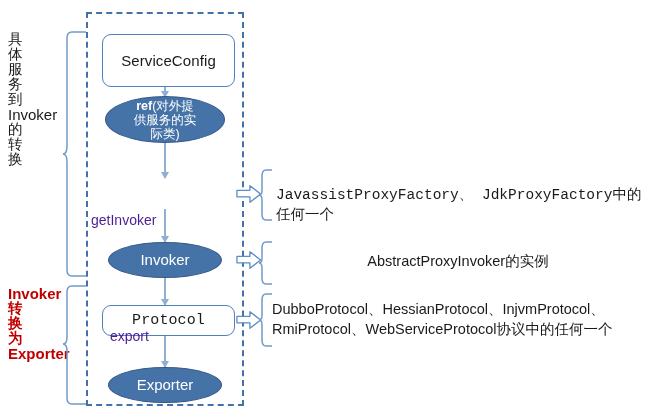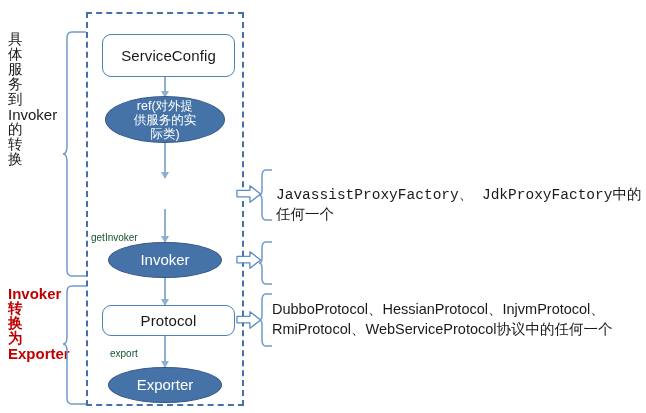--- a/index.html
+++ b/index.html
@@ -54,45 +54,44 @@
     display: flex;
     align-items: center;
     justify-content: center;
     text-align: center;
     line-height: 1.12;
   }
   .node-ellipse.multiline {
     font-size: 12.5px;
     padding: 0 14px;
   }
-  .node-ellipse.multiline b { font-weight: normal; }
+  .node-ellipse.multiline b { font-weight: bold; }
 
   
   .conn {
     position: absolute;
     width: 1.5px;
     background: #8fb0d3;
   }
   .conn::after {
     content: "";
     position: absolute;
     left: 50%;
     bottom: -1px;
     transform: translateX(-50%);
     border-left: 4.5px solid transparent;
     border-right: 4.5px solid transparent;
     border-top: 7px solid #8fb0d3;
   }
 
   .edge-label {
     position: absolute;
-    font-size: 10px;
-    color: #14532d;
+    font-size: 14px;
+    color: #4c1d95;
     white-space: nowrap;
-    margin-top: 20px;
   }
 
   
   .block-arrow {
     position: absolute;
     width: 26px;
     height: 22px;
   }
 
   
@@ -163,38 +162,38 @@
   </svg>
 
   <div class="dashed-region"></div>
 
   <div class="conn" style="left:164px; top:70px; height:27px;"></div>
   <div class="conn" style="left:164px; top:142px; height:36px;"></div>
   <div class="conn" style="left:164px; top:209px; height:33px;"></div>
   <div class="conn" style="left:164px; top:278px; height:27px;"></div>
   <div class="conn" style="left:164px; top:336px; height:31px;"></div>
 
-  <div class="node-box" style="left:102px; top:34px; width:133px; height:43px;">
+  <div class="node-box" style="left:102px; top:34px; width:133px; height:53px;">
     <span>ServiceConfig</span>
   </div>
 
   <div class="node-ellipse multiline" style="left:105px; top:96px; width:120px; height:47px;">
     <div>
       <b>ref</b><span>(对外提</span><br>
       <span>供服务的实</span><br>
       <span>际类)</span>
     </div>
   </div>
 
 
   <div class="node-ellipse" style="left:108px; top:242px; width:114px; height:36px;">
     <span>Invoker</span>
   </div>
 
-  <div class="node-box" style="left:102px; top:305px; width:133px; height:31px;">
+  <div class="node-box" style="left:102px; top:305px; width:133px; height:31px;font-family:Liberation Mono, monospace;">
     <span>Protocol</span>
   </div>
 
   <div class="node-ellipse" style="left:108px; top:367px; width:114px; height:36px;">
     <span>Exporter</span>
   </div>
 
   <div class="edge-label" style="left:91px; top:212px;">getInvoker</div>
   <div class="edge-label" style="left:110px; top:328px;">export</div>
 
@@ -217,17 +216,18 @@
   <svg class="brace" style="left:258px; top:240px;" width="16" height="46" viewBox="0 0 16 46">
     <path d="M14 2 L8 2 Q4 2 4 8 L4 18 Q4 23 1 23 Q4 23 4 28 L4 38 Q4 44 8 44 L14 44" fill="none" stroke="#6f9bc9" stroke-width="1.5"></path>
   </svg>
 
   <svg class="brace" style="left:258px; top:292px;" width="16" height="56" viewBox="0 0 16 56">
     <path d="M14 2 L8 2 Q4 2 4 8 L4 23 Q4 28 1 28 Q4 28 4 33 L4 48 Q4 54 8 54 L14 54" fill="none" stroke="#6f9bc9" stroke-width="1.5"></path>
   </svg>
 
   <div class="annot" style="left:276px; top:186px; width:372px;font-family:Liberation Mono, monospace;">JavassistProxyFactory、 JdkProxyFactory中的任何一个</div>
 
+  <div class="annot centered" style="left:272px; top:252px; width:372px;">AbstractProxyInvoker的实例</div>
 
   <div class="annot" style="left:272px; top:300px; width:374px;">DubboProtocol、HessianProtocol、InjvmProtocol、
 RmiProtocol、WebServiceProtocol协议中的任何一个</div>
 
 </div>
 
 </body></html>

